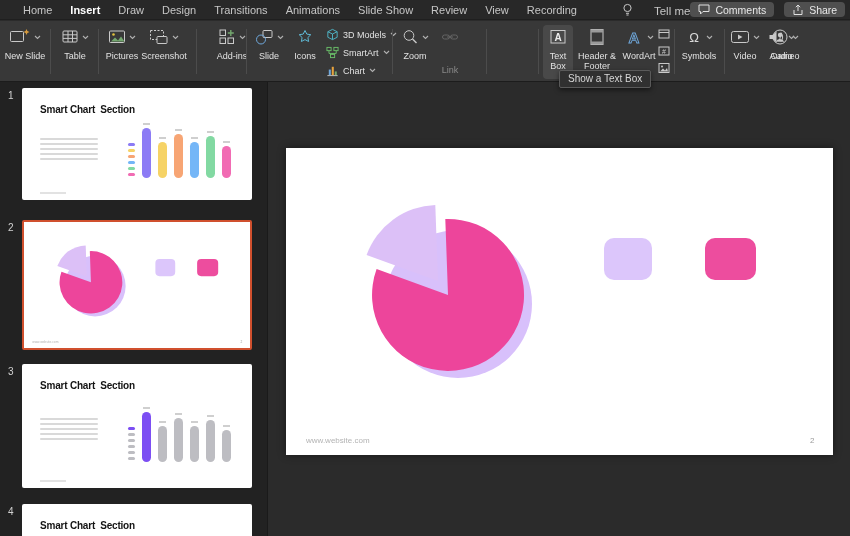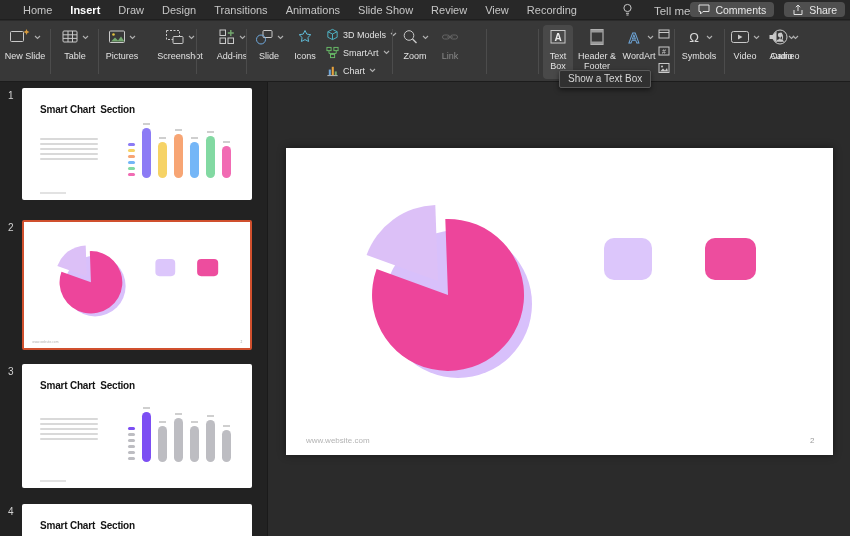--- a/index.html
+++ b/index.html
@@ -19,21 +19,21 @@
   .mb-right { margin-left:auto; display:flex; align-items:center; gap:10px; padding-right:8px; }
   .pill { display:flex; align-items:center; gap:5px; background:#4f4f4f; border-radius:4px;
     height:15px; padding:0 8px; font-size:10.5px; color:#e8e8e8; cursor:pointer; white-space:nowrap; }
 
   
   .ribbon { position:absolute; left:0; top:21px; width:850px; height:61px; background:#383838;
     border-bottom:1px solid #1c1c1c; }
   .rbtn { position:absolute; top:4px; height:54px; display:flex; flex-direction:column;
     align-items:center; cursor:pointer; border-radius:4px; }
   .rbtn.hovered { background:rgba(255,255,255,.09); }
-  .rbtn.dis { opacity:.45; }
+  .rbtn.dis { opacity:.45;gap:14px; }
   .icon-row { display:flex; align-items:center; gap:3px; height:24px; }
   .rlabel { font-size:9px; color:#e2e2e2; text-align:center; line-height:1.15; margin-top:2px; }
   .rdiv { position:absolute; top:8px; height:45px; width:1px; background:#4c4c4c; }
   .rstack { position:absolute; top:5px; display:flex; flex-direction:column; gap:1px; }
   .rrow { display:flex; align-items:center; gap:4px; height:17px; font-size:9px;
     color:#e2e2e2; cursor:pointer; white-space:nowrap; }
   .rtrio { position:absolute; top:5px; display:flex; flex-direction:column; gap:2px; }
   .tico { width:16px; height:15px; display:flex; align-items:center; justify-content:center; cursor:pointer; }
 
   
@@ -167,21 +167,21 @@
           </span>
         <span>
             <svg width="7" height="5" viewBox="0 0 7 5">
               <path d="M1 1l2.5 2.5L6 1" stroke="#b0b0b0" fill="none" stroke-width="1.1"></path>
             </svg>
           </span>
       </div>
       <div class="rlabel">Pictures</div>
     </div>
 
-    <div class="rbtn" style="left:156px;width:48px">
+    <div class="rbtn" style="left:140px;width:48px">
       <div class="icon-row">
         <span>
             <svg width="20" height="18" viewBox="0 0 20 18">
               <rect x="1.5" y="2.5" width="13" height="9" stroke="#c9c9c9" stroke-dasharray="2 1.5" fill="none"></rect>
               <rect x="8" y="8.5" width="10" height="7" rx="1" stroke="#c9c9c9" fill="#3a3a3a"></rect>
             </svg>
           </span>
         <span>
             <svg width="7" height="5" viewBox="0 0 7 5">
               <path d="M1 1l2.5 2.5L6 1" stroke="#b0b0b0" fill="none" stroke-width="1.1"></path>

